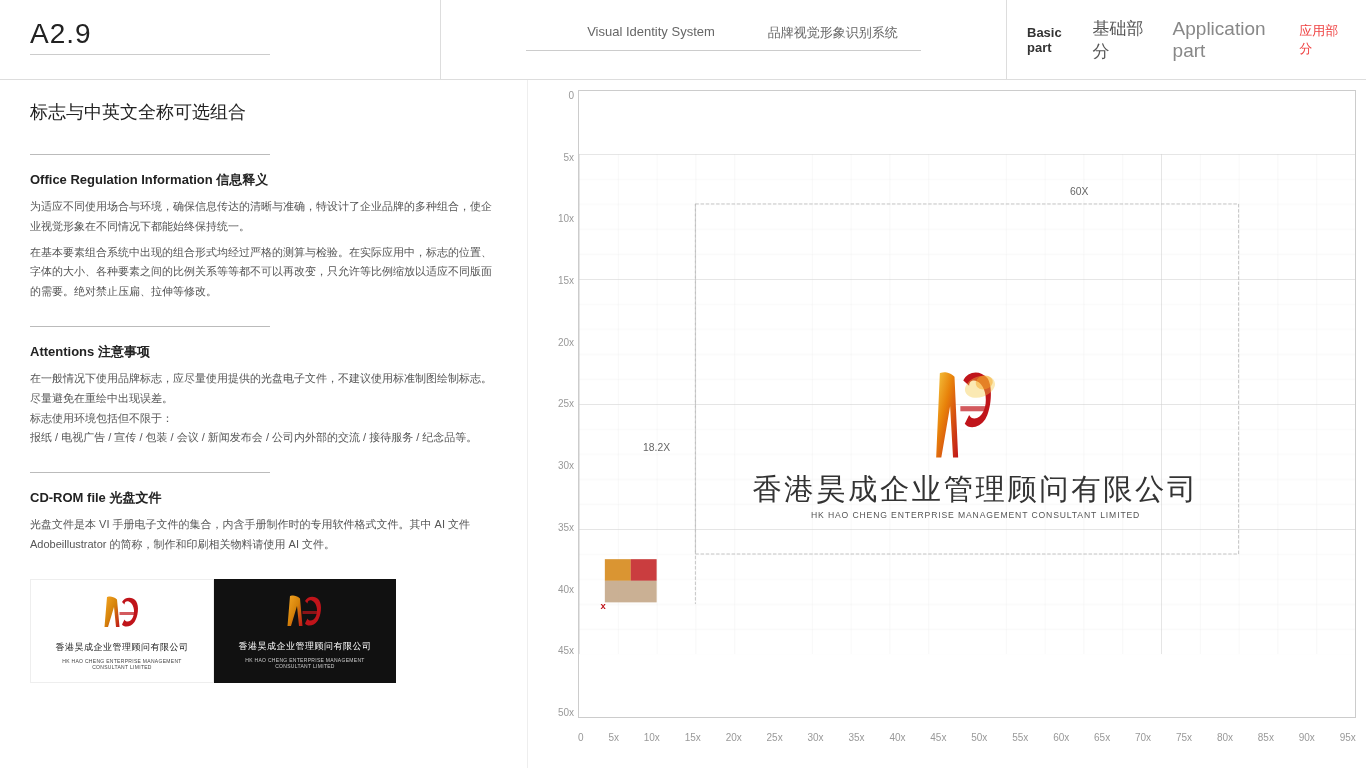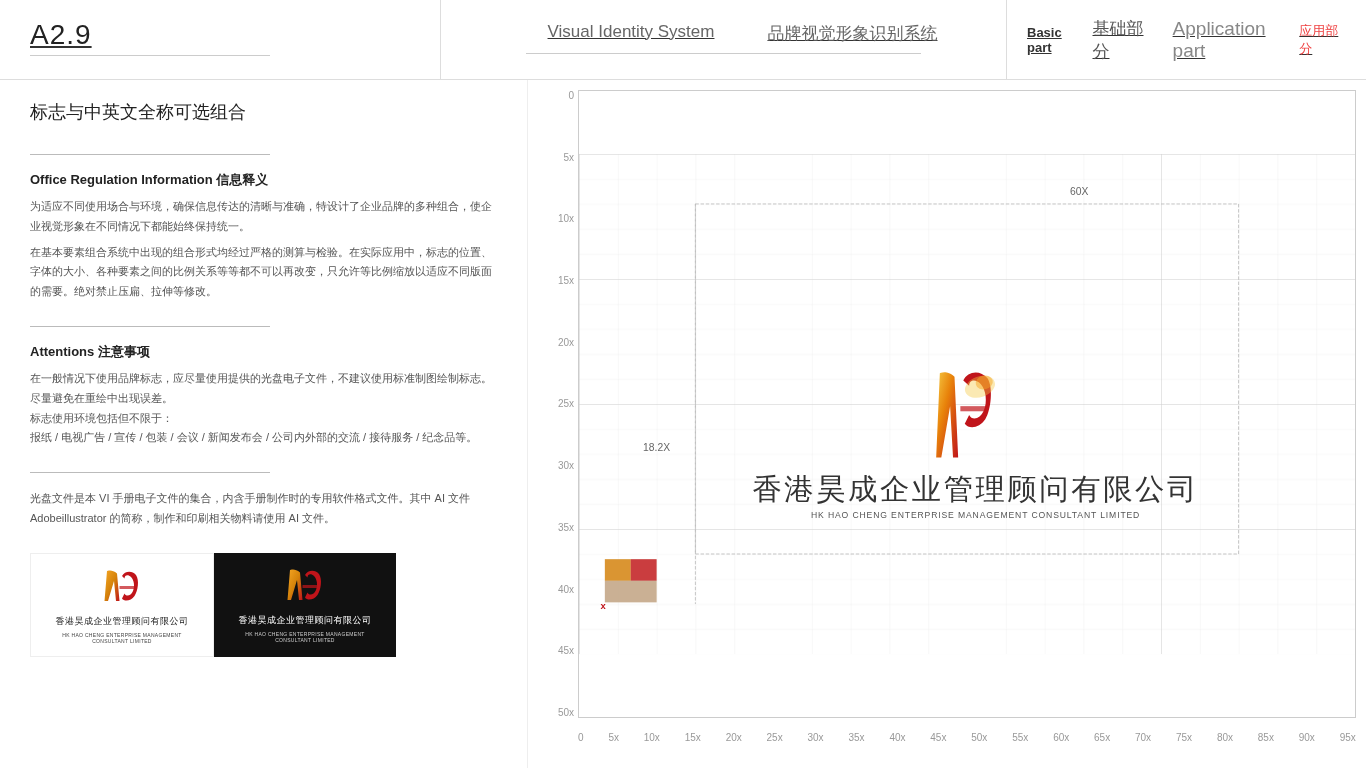--- a/index.html
+++ b/index.html
@@ -13,41 +13,40 @@
       position: relative;
     }
 
     
     .header {
       position: absolute;
       top: 0; left: 0; right: 0;
       height: 80px;
       border-bottom: 1px solid #ddd;
       display: flex;
-      align-items: center;
-      text-decoration: underline;
+      align-items: flex-end;
     }
 
     .header-left {
       width: 440px;
       padding: 20px 30px;
     }
 
     .header-center {
       flex: 1;
       display: flex;
       flex-direction: column;
       align-items: center;
       justify-content: center;
       border-left: 1px solid #ddd;
       height: 100%;
     }
 
     .header-center-top {
-      font-size: 17px;
+      font-size: 13px;
       color: #666;
       margin-bottom: 4px;
       display: flex;
       gap: 53px;
       margin-left: 38px;
     }
 
     .header-right {
       width: 360px;
       display: flex;
@@ -236,20 +235,21 @@
     <div class="sub-section">
       <div class="sub-section-title">Attentions 注意事项</div>
       <div class="sub-section-body" style="white-space:pre-line;">在一般情况下使用品牌标志，应尽量使用提供的光盘电子文件，不建议使用标准制图绘制标志。尽量避免在重绘中出现误差。
 标志使用环境包括但不限于：
 报纸 / 电视广告 / 宣传 / 包装 / 会议 / 新闻发布会 / 公司内外部的交流 / 接待服务 / 纪念品等。</div>
     </div>
 
     <div class="divider-line"></div>
 
     <div class="sub-section">
+      <div class="sub-section-title">CD-ROM file 光盘文件</div>
       <div class="sub-section-body">光盘文件是本 VI 手册电子文件的集合，内含手册制作时的专用软件格式文件。其中 AI 文件 Adobeillustrator 的简称，制作和印刷相关物料请使用 AI 文件。</div>
     </div>
 
     <div style="display:flex; gap:0; margin-top:10px;">
 
       <div class="logo-small-white">
         <svg width="50" height="45" viewBox="0 0 100 90">
 
           <defs>
             <linearGradient id="goldGrad2" x1="0%" y1="0%" x2="100%" y2="100%">

